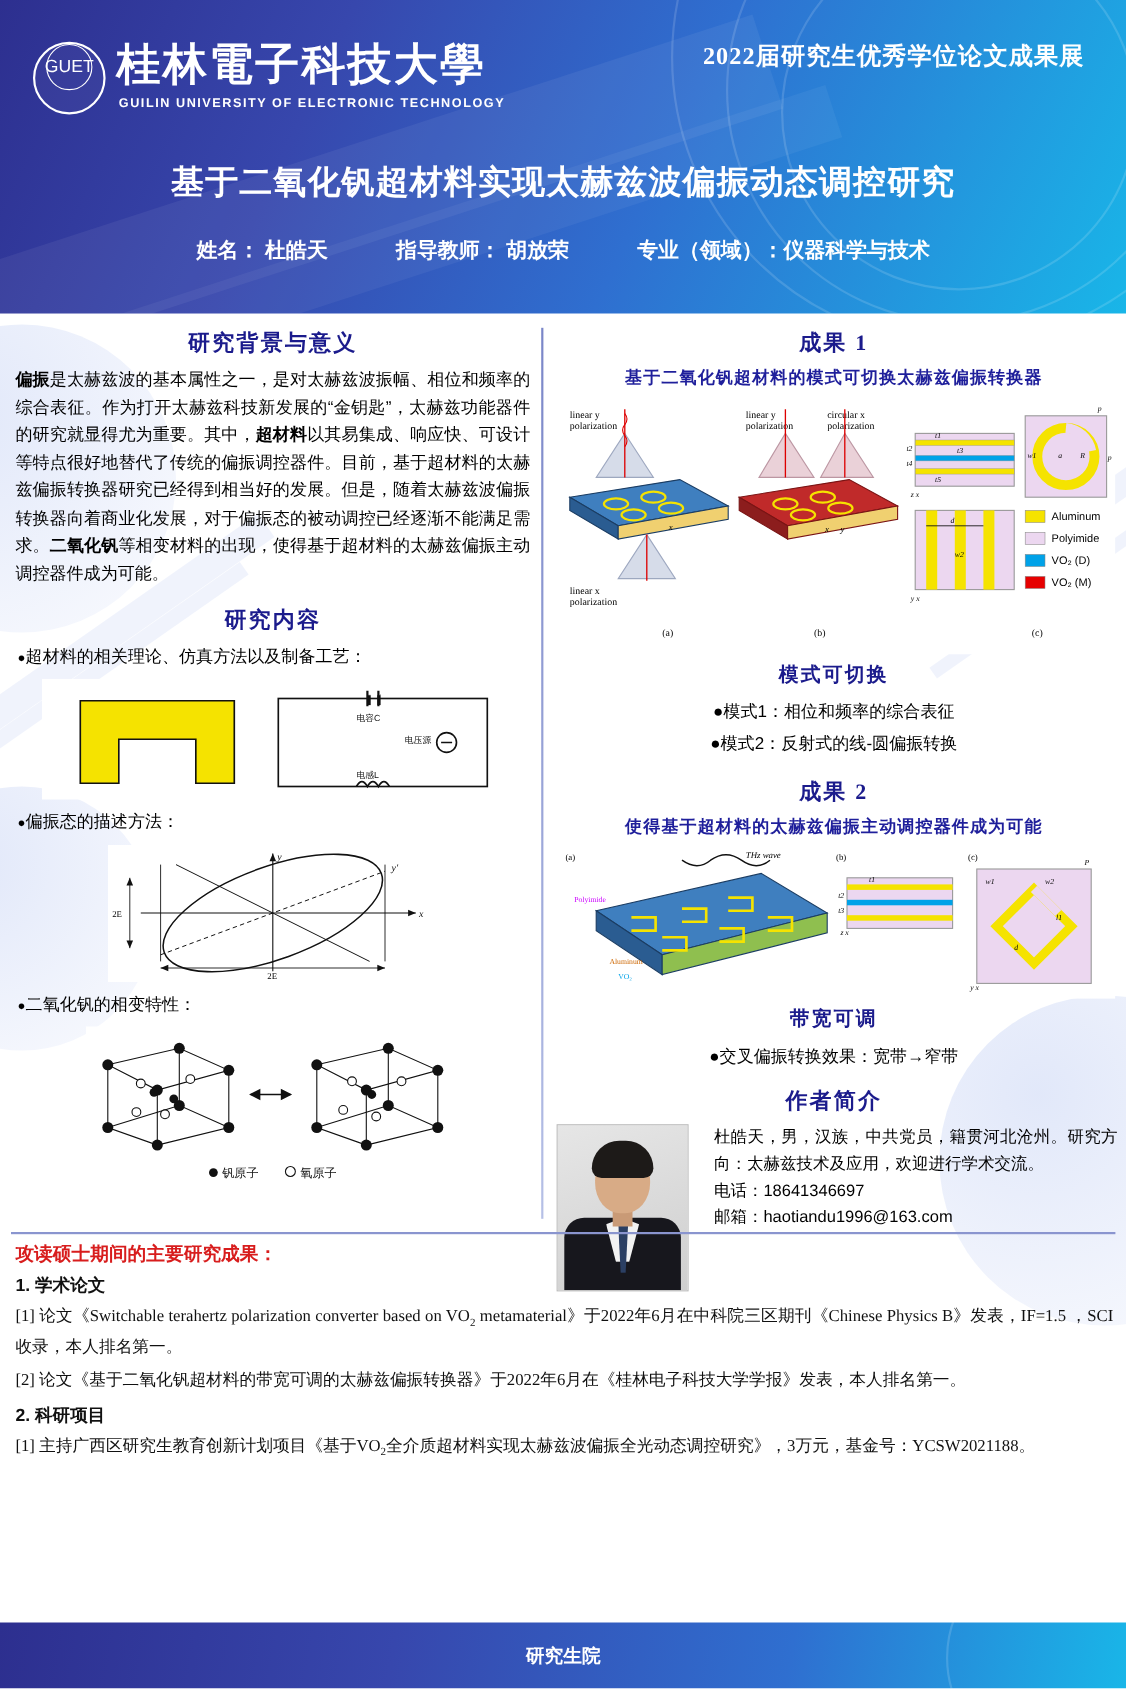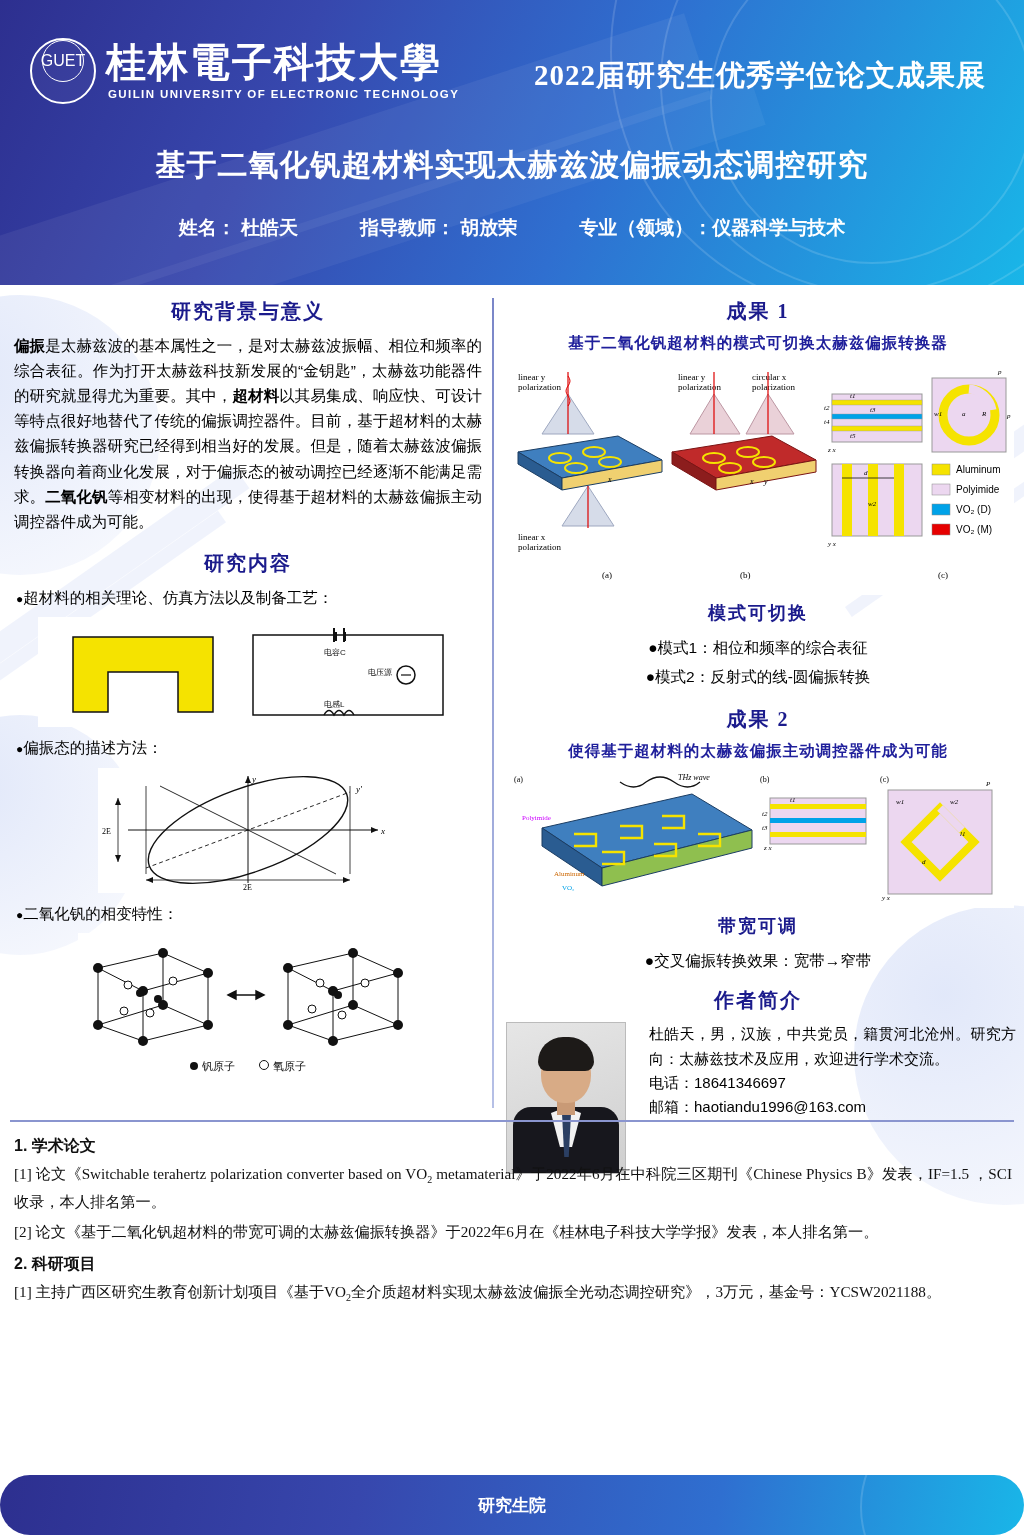--- a/index.html
+++ b/index.html
@@ -42,29 +42,29 @@
     flex-direction:column;color:#fff;font-size:5px;line-height:1.1;
     background:rgba(255,255,255,.04);
   }
   .logo-seal .inner{
     width:40px;height:40px;border-radius:50%;border:1px solid #fff;
     display:flex;align-items:center;justify-content:center;font-size:16px;
   }
   .uni-cn{
     color:#fff;font-weight:bold;font-size:40px;letter-spacing:2px;
     margin-left:10px;line-height:1;
-    font-family:Liberation Serif, serif;
+    font-family:Liberation Mono, monospace;
   }
   .uni-en{
     color:#fff;font-size:11.5px;letter-spacing:1.4px;margin-left:12px;
     margin-top:5px;font-weight:bold;
   }
   .uni-block{display:flex;flex-direction:column;}
   .hdr-event{
-    position:absolute;right:38px;top:56px;color:#fff;font-size:29px;font-weight:bold;
+    position:absolute;right:38px;top:36px;color:#fff;font-size:22px;font-weight:bold;
     letter-spacing:1px;font-family:"Liberation Serif","DejaVu Serif",serif;
   }
   .hdr-title{
     position:absolute;left:0;top:145px;width:1024px;text-align:center;
     color:#fff;font-size:30px;font-weight:bold;letter-spacing:1px;
   }
   .hdr-meta{
     position:absolute;left:0;top:215px;width:1024px;
     display:flex;justify-content:center;gap:62px;
     color:#fff;font-size:19px;font-weight:bold;
@@ -165,21 +165,21 @@
     font-family:"Liberation Serif","DejaVu Serif",serif;
     margin:4px 0;
   }
   .ach-p sub{font-size:10px;}
 
   
   .footer{
     position:absolute;left:0;bottom:0;width:1024px;height:60px;
     background:linear-gradient(100deg,#2d2f8f 0%,#3747ad 35%,#2f6fd0 70%,#19b6e8 100%);
     color:#fff;display:flex;align-items:center;justify-content:center;
-    font-size:17px;font-weight:bold;z-index:4;border-radius:30px;
+    font-size:17px;font-weight:bold;z-index:4;
   }
   .footer .fwave{
     position:absolute;right:-40px;top:-70px;width:200px;height:200px;border-radius:50%;
     border:2px solid rgba(255,255,255,.15);
   }
 </style>
 </head>
 <body>
 
 <div class="poster">
@@ -524,20 +524,21 @@
           <div>杜皓天，男，汉族，中共党员，籍贯河北沧州。研究方向：太赫兹技术及应用，欢迎进行学术交流。</div>
           <div>电话：18641346697</div>
           <div>邮箱：haotiandu1996@163.com</div>
         </div>
       </div>
     </div>
   </div>
 
   <div class="hr-main"></div>
   <div class="ach">
+    <div class="ach-title">攻读硕士期间的主要研究成果：</div>
     <div class="ach-h">1. 学术论文</div>
     <div class="ach-p">
       <span>[1] 论文《Switchable terahertz polarization converter based on VO</span><sub>2</sub><span> metamaterial》于2022年6月在中科院三区期刊《Chinese Physics B》发表，IF=1.5 ，SCI收录，本人排名第一。</span>
     </div>
     <div class="ach-p">[2] 论文《基于二氧化钒超材料的带宽可调的太赫兹偏振转换器》于2022年6月在《桂林电子科技大学学报》发表，本人排名第一。</div>
     <div class="ach-h">2. 科研项目</div>
     <div class="ach-p">
       <span>[1] 主持广西区研究生教育创新计划项目《基于VO</span><sub>2</sub><span>全介质超材料实现太赫兹波偏振全光动态调控研究》，3万元，基金号：YCSW2021188。</span>
     </div>
   </div>

